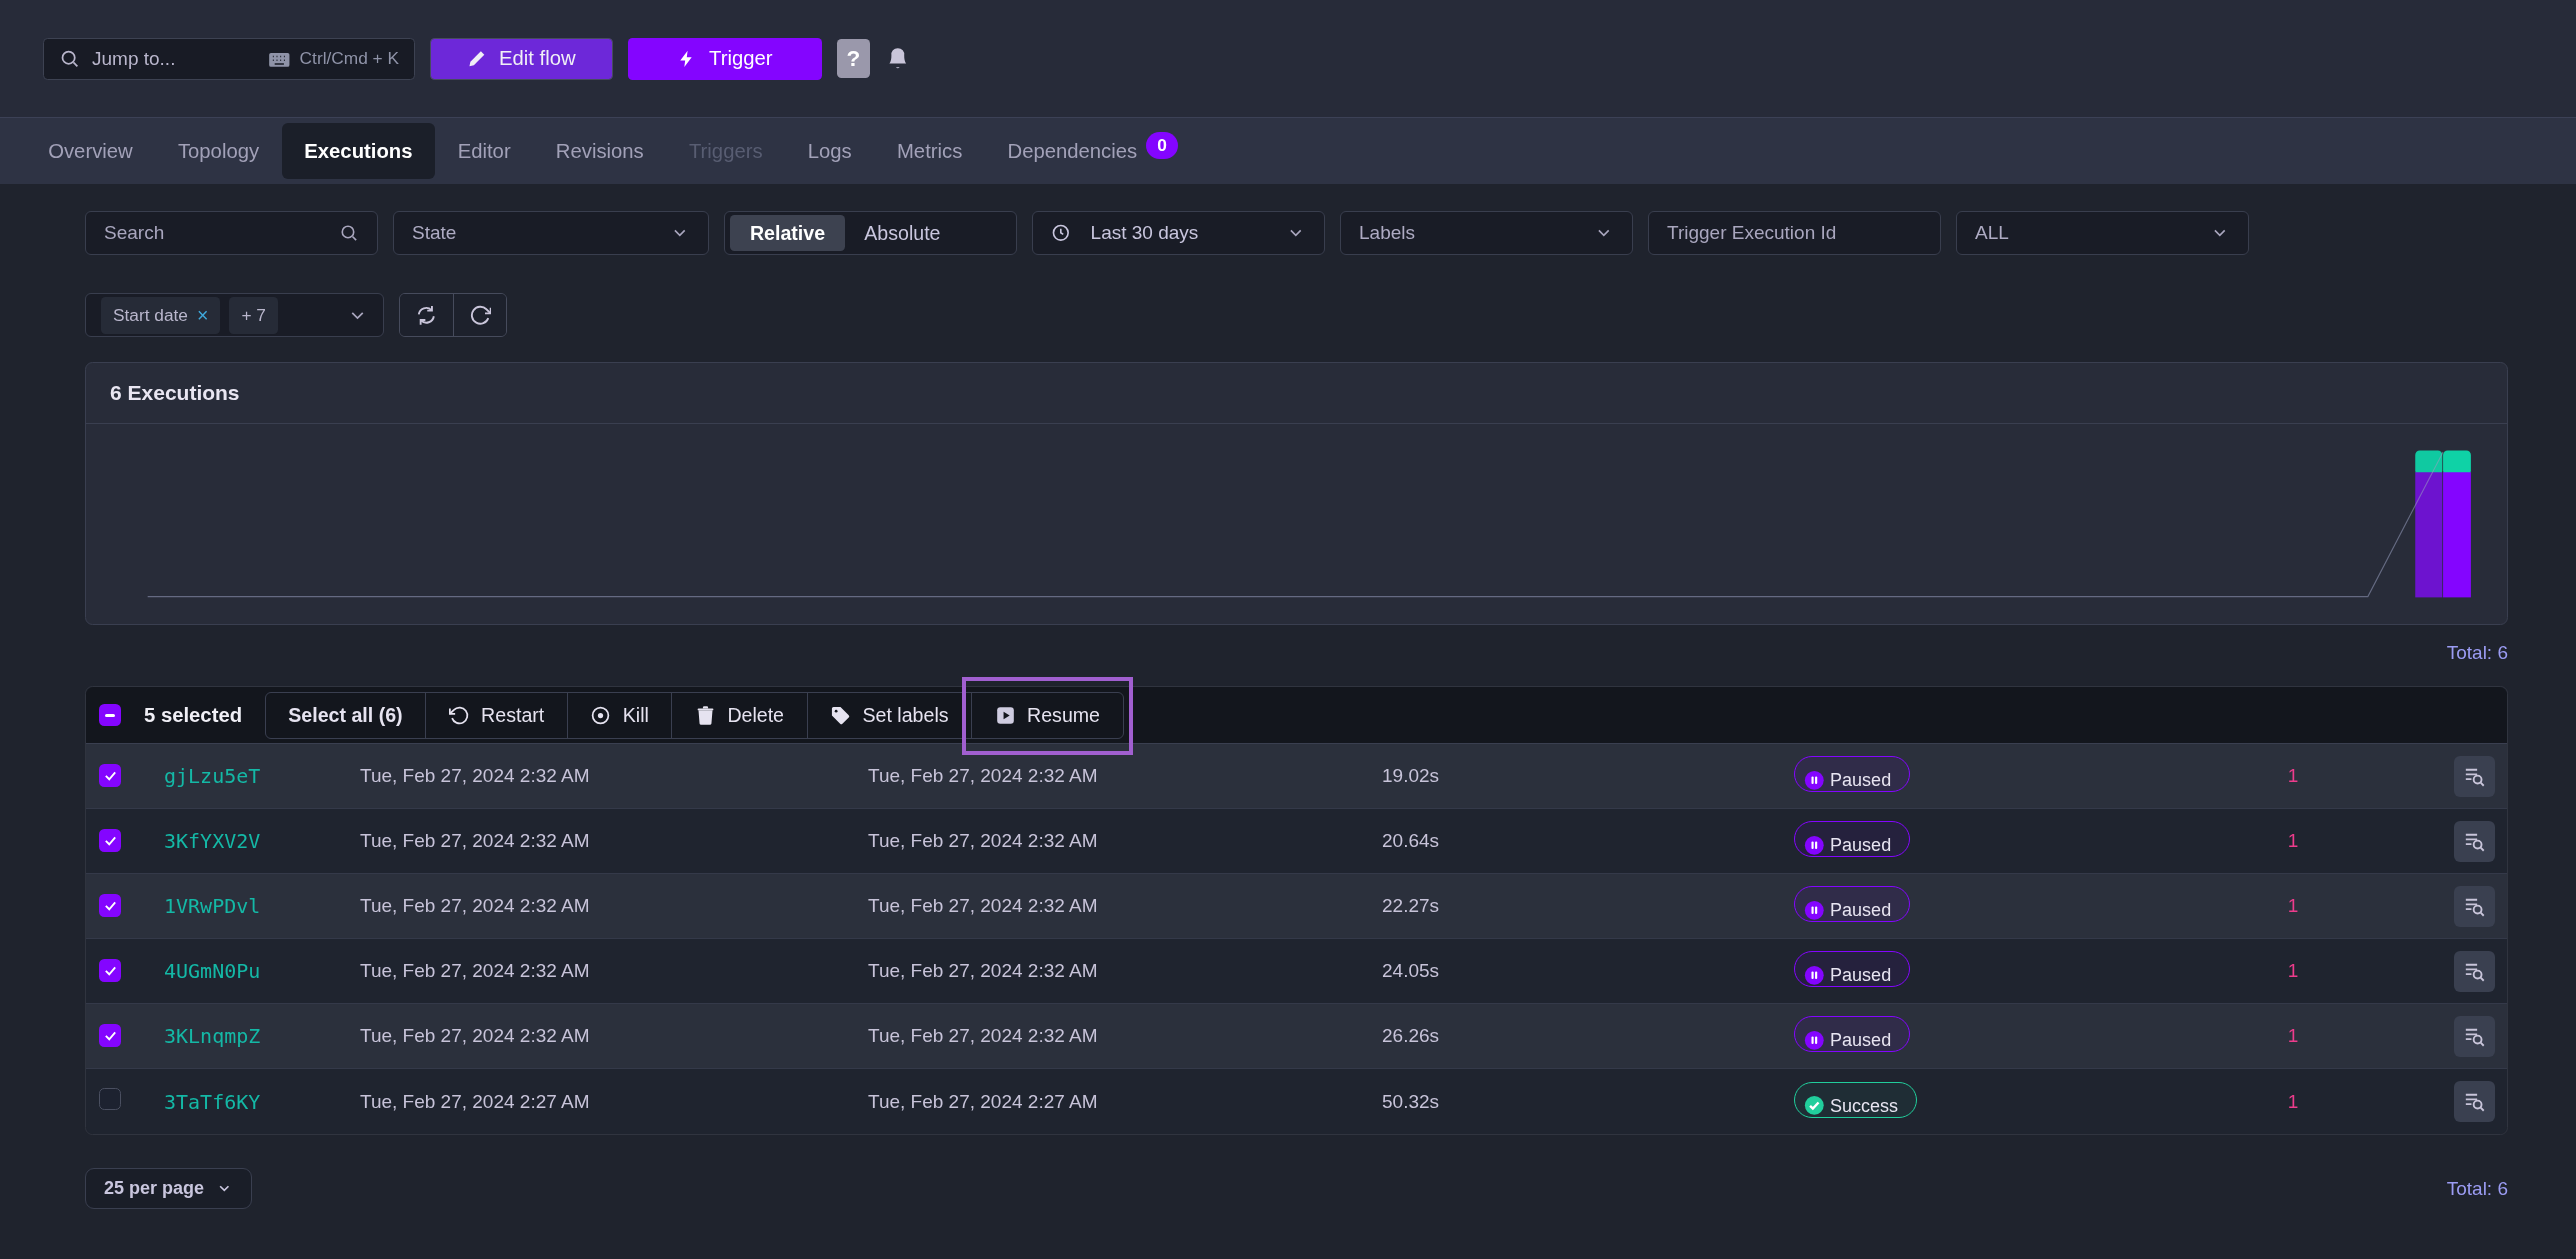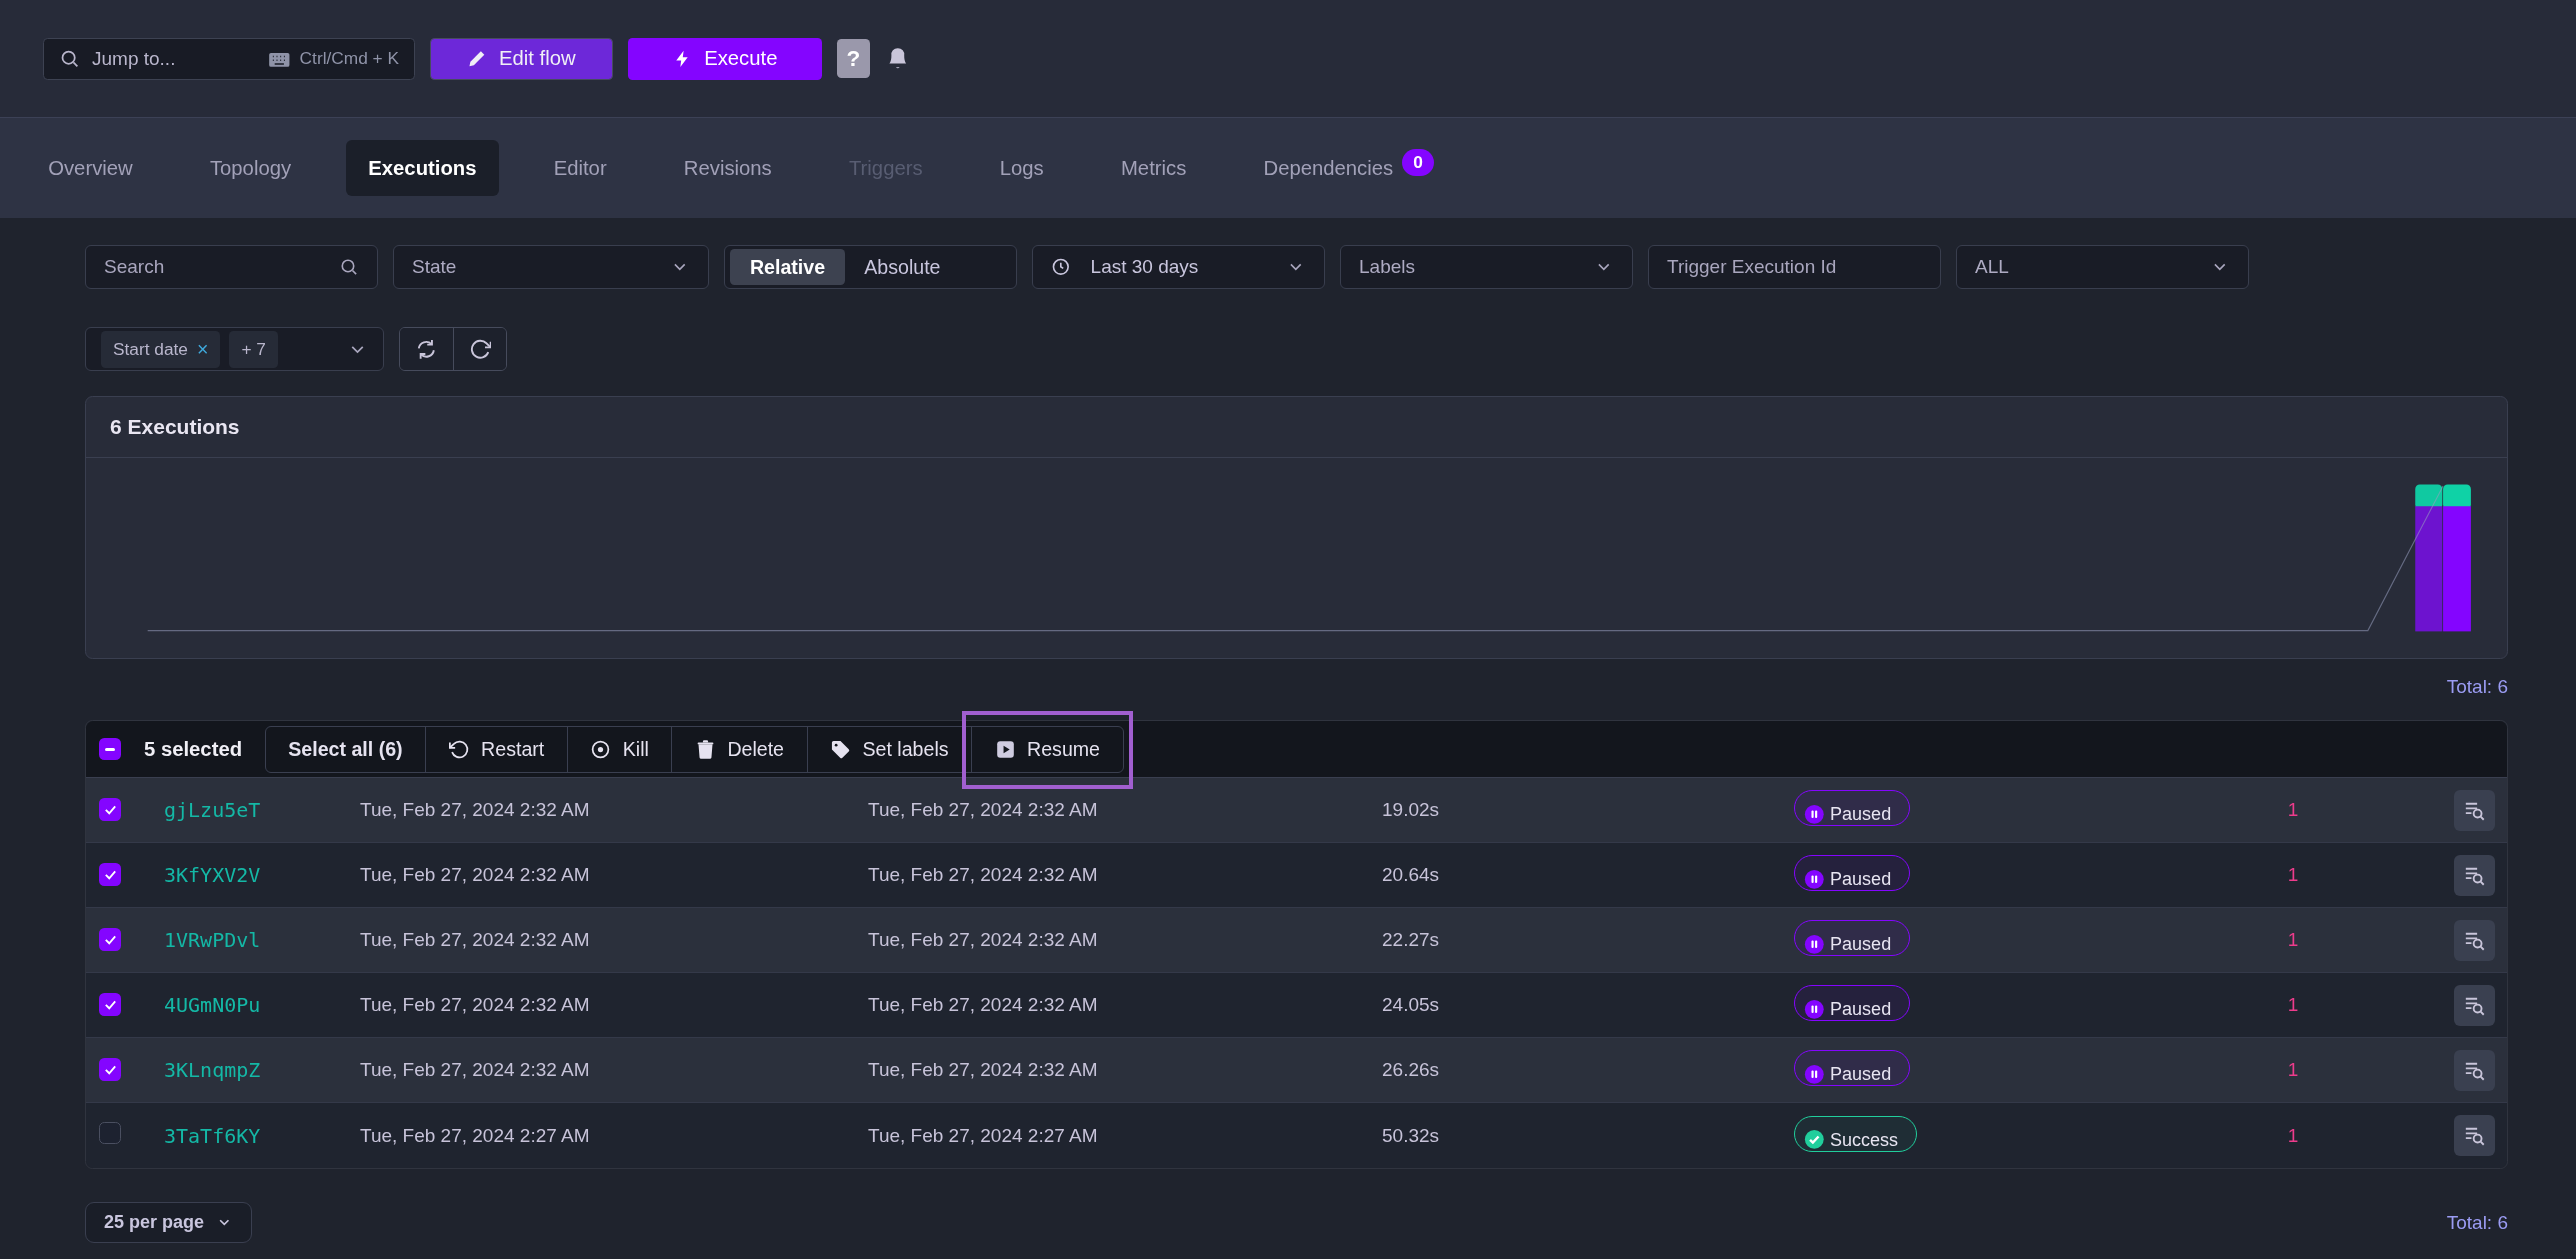--- a/index.html
+++ b/index.html
@@ -16,21 +16,21 @@
   .jumpbox { width:372px; height:42px; background:#181b25; border:0.8px solid #3d4252; border-radius:4.5px; display:flex; align-items:center; padding:0 15px; gap:12px; }
   .jumpbox .ph { font-size:19px; color:#b9b6cc; flex:1; }
   .jumpbox .kbd { display:flex; align-items:flex-end; gap:9px; color:#8f93a8; font-size:17.3px; }
   .btn { height:42px; border-radius:4.5px; display:flex; align-items:center; justify-content:center; gap:12px; font-size:20.3px; cursor:pointer; border:0.8px solid transparent; }
   .btn-edit { width:183px; background:#6d28d9; border-color:#474c5e; color:#f0eff6; }
   .btn-exec { width:194px; background:#8405ff; color:#ffffff; border:none; }
   .helpbox { width:33px; height:39px; border-radius:4.5px; background:#9a98ab; color:#ffffff; font-size:22.6px; font-weight:bold; display:flex; align-items:center; justify-content:center; }
   .icon { display:inline-flex; align-items:center; justify-content:center; }
 
   
-  .tabbar { height:101px; background:#2e3344; border-top:0.8px solid #3c4156; display:flex; align-items:center; padding:0 25.6px; flex:none;gap:32px; }
+  .tabbar { height:67px; background:#2e3344; border-top:0.8px solid #3c4156; display:flex; align-items:center; padding:0 25.6px; flex:none; }
   .tab { font-size:20.3px; color:#a2a1b8; padding:16.6px 22.6px; border-radius:6px; cursor:pointer; display:flex; align-items:center; }
   .tab.active { background:#1b1f29; color:#ffffff; font-weight:bold; }
   .tab.disabled { color:#585d72; }
   .tab .tbadge { min-width:32px; height:27px; border-radius:13.5px; background:#8405ff; color:#fff; font-size:17.3px; font-weight:bold; display:flex; align-items:center; justify-content:center; margin-left:9px; transform:translateY(-6px); padding:0 7.5px; }
 
   
   .content { flex:1; padding:27px 68px 0 85px; }
 
   .frow { display:flex; gap:15px; }
   .fctl { height:44px; background:#191c26; border:0.8px solid #393e4e; border-radius:6px; display:flex; align-items:center; padding:0 18px; font-size:19px; color:#aeabc3; gap:12px; }
@@ -125,21 +125,21 @@
             </svg>
         </span>
         <span>Edit flow</span>
       </button>
       <button class="btn btn-exec">
         <span class="icon">
           <svg width="19.6" height="19.6" viewBox="0 0 24 24" fill="#ffffff">
               <path d="M13 2L4 14h6l-1 8 9-12h-6l1-8z"></path>
             </svg>
         </span>
-        <span>Execute</span>
+        <span>Trigger</span>
       </button>
       <div class="helpbox">
           <span>?</span>
         </div>
       <span class="icon">
         <svg width="25.6" height="25.6" viewBox="0 0 24 24" fill="#c9c5da">
             <path d="M12 2a6 6 0 0 0-6 7c0 6-2 7.5-2 7.5h16s-2-1.5-2-7.5a6 6 0 0 0-6-7z"></path>
             <path d="M10.3 20a2 2 0 0 0 3.4 0z"></path>
           </svg>
       </span>

